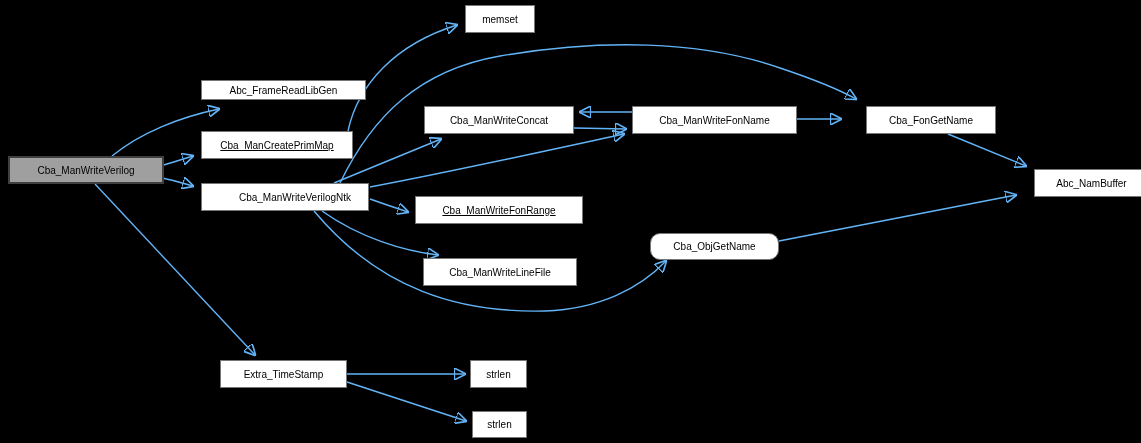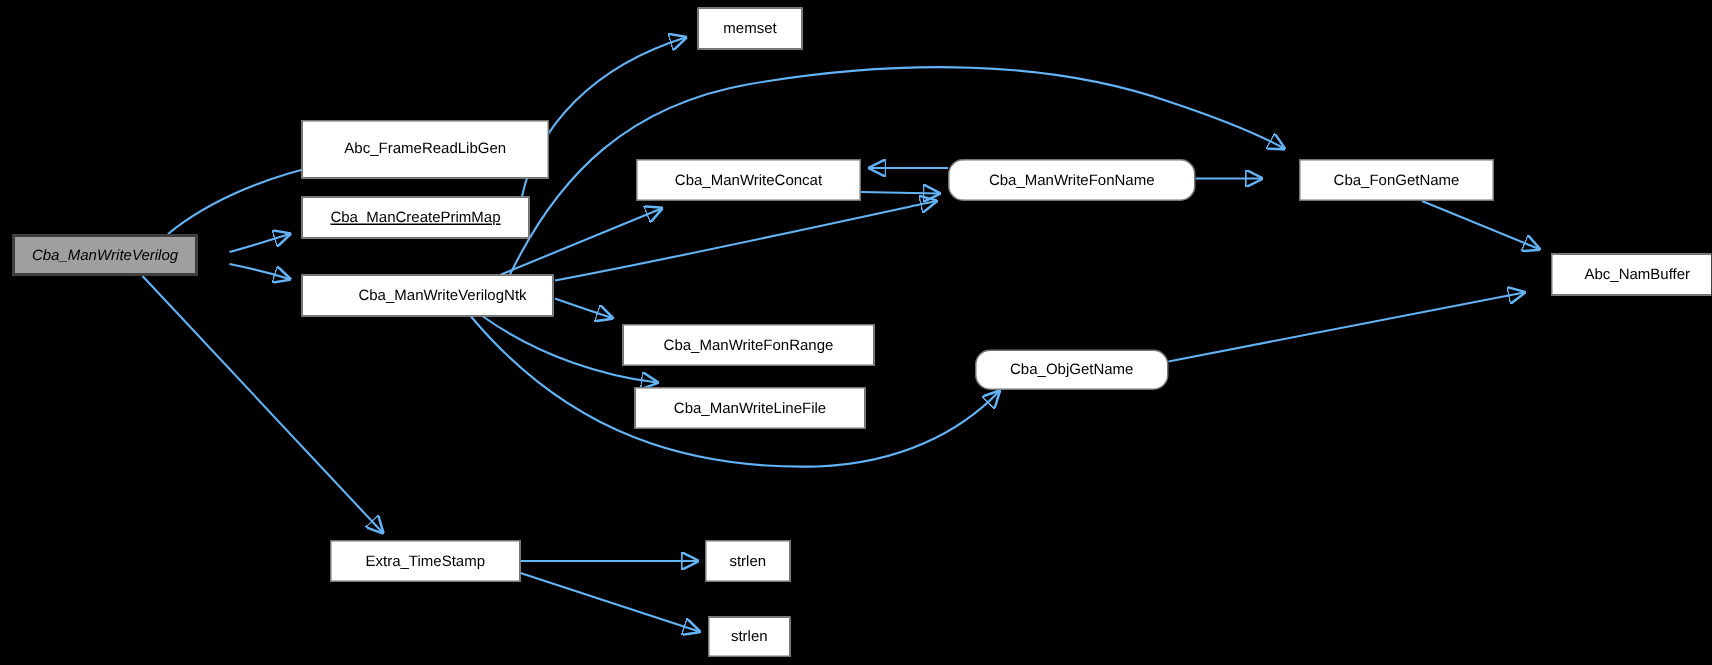--- a/index.html
+++ b/index.html
@@ -55,29 +55,29 @@
     <path d="M314,211 C380,290 460,313 545,311 C600,309 640,288 666,261" marker-end="url(#arrow)"></path>
     <path d="M632,112 L580,112" marker-end="url(#arrow)"></path>
     <path d="M574,128 L626,129" marker-end="url(#arrow)"></path>
     <path d="M797,119 L841,119" marker-end="url(#arrow)"></path>
     <path d="M948,134 L1026,166" marker-end="url(#arrow)"></path>
     <path d="M779,241 L1016,195" marker-end="url(#arrow)"></path>
     <path d="M347,374 L465,374" marker-end="url(#arrow)"></path>
     <path d="M347,382 L466,421" marker-end="url(#arrow)"></path>
   </svg>
 
-  <div class="node highlight" style="left:8px;   top:156px; width:124px; height:28px;font-style:italic;">Cba_ManWriteVerilog</div>
-  <div class="node" style="left:201px; top:80px;  width:165px; height:39px;">Abc_FrameReadLibGen</div>
+  <div class="node highlight" style="left:8px;   top:156px; width:156px; height:28px;">Cba_ManWriteVerilog</div>
+  <div class="node" style="left:201px; top:80px;  width:165px; height:20px;">Abc_FrameReadLibGen</div>
   <div class="node" style="left:201px; top:131px; width:152px; height:28px;text-decoration:underline;">Cba_ManCreatePrimMap</div>
   <div class="node" style="left:201px; top:183px; width:168px; height:28px;padding-left:20px;">Cba_ManWriteVerilogNtk</div>
   <div class="node" style="left:465px; top:5px;   width:70px;  height:28px;">memset</div>
   <div class="node" style="left:424px; top:106px; width:150px; height:28px;">Cba_ManWriteConcat</div>
-  <div class="node" style="left:632px; top:106px; width:165px; height:28px;border-radius:10px;">Cba_ManWriteFonName</div>
+  <div class="node" style="left:632px; top:106px; width:165px; height:28px;">Cba_ManWriteFonName</div>
   <div class="node" style="left:845px; top:106px; width:130px; height:28px;margin-left:21px;">Cba_FonGetName</div>
   <div class="node" style="left:1022px;top:169px; width:115px; height:28px;margin-left:12px;">Abc_NamBuffer</div>
-  <div class="node" style="left:415px; top:216px; width:168px; height:28px;">Cba_ManWriteFonRange</div>
+  <div class="node" style="left:415px; top:196px; width:168px; height:28px;text-decoration:underline;">Cba_ManWriteFonRange</div>
   <div class="node" style="left:423px; top:258px; width:154px; height:28px;">Cba_ManWriteLineFile</div>
   <div class="node" style="left:650px; top:233px; width:129px; height:27px;border-radius:10px;">Cba_ObjGetName</div>
   <div class="node" style="left:220px; top:360px; width:127px; height:28px;">Extra_TimeStamp</div>
   <div class="node" style="left:470px; top:360px; width:57px;  height:28px;">strlen</div>
   <div class="node" style="left:472px; top:411px; width:55px;  height:27px;">strlen</div>
 
 </div>
 
 </body></html>

